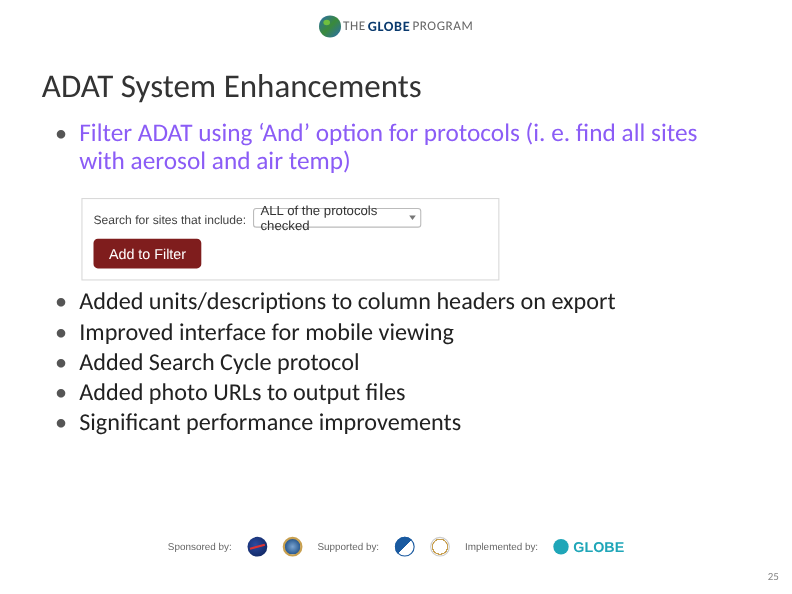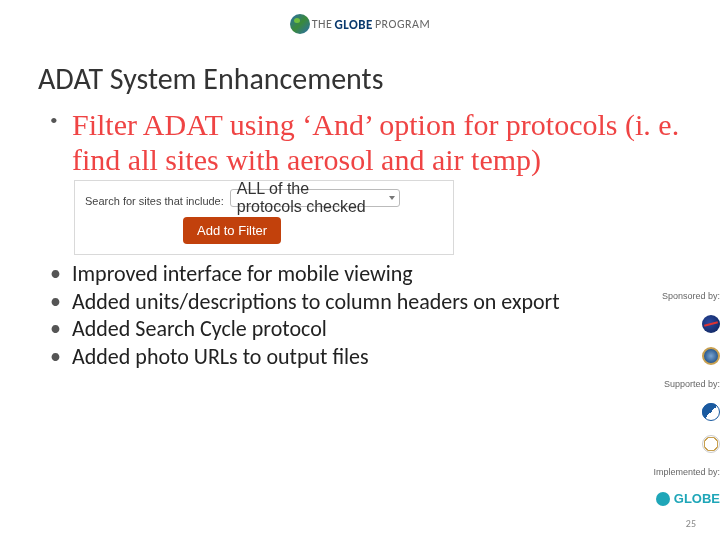--- a/index.html
+++ b/index.html
@@ -74,23 +74,22 @@
     font-weight: 400;
     color: #333;
   }
 
   
   .bullets {
     position: absolute;
     top: 108px;
     left: 48px;
     right: 40px;
-    font-size: 30px;
-    color: #ef4444;
-    font-family: Liberation Serif, serif;
+    font-size: 23px;
+    color: #8b5cf6;
   }
   .bullets ul {
     list-style: none;
     padding: 0;
     margin: 0;
   }
   .bullets li {
     position: relative;
     padding-left: 24px;
     line-height: 1.15;
@@ -122,46 +121,45 @@
     align-items: flex-end;
     gap: 6px;
   }
   .ui-label {
     font-family: Arial, sans-serif;
     font-size: 11px;
     color: #444;
   }
   .ui-select {
     font-family: Arial, sans-serif;
-    font-size: 16px;
+    font-size: 12px;
     color: #333;
     display: inline-flex;
     align-items: center;
     justify-content: space-between;
     gap: 22px;
     border: 1px solid #bbb;
     border-radius: 3px;
     padding: 2px 4px 2px 6px;
     background: #fff;
-    width: 170px;
+    width: 153px;
     height: 18px;
     box-sizing: border-box;
   }
   .ui-select .caret {
     display:inline-block;
     width:0;height:0;
     border-left:3px solid transparent;
     border-right:3px solid transparent;
     border-top:4px solid #777;
   }
   .ui-btn {
     margin-top: 10px;
-    margin-left: 98px;
     display: inline-block;
-    background: #c2410c;
+    background: #7f1d1d;
     color: #fff;
     font-family: Arial, sans-serif;
     font-size: 13px;
     padding: 6px 14px;
     border-radius: 4px;
     border: 0;
   }
 
   
   .bullets2 {
@@ -191,27 +189,26 @@
     font-size: 22px;
   }
 
   
   .footer {
     position: absolute;
     bottom: 34px;
     left: 0;
     width: 100%;
     display: flex;
-    align-items: flex-end;
+    align-items: center;
     justify-content: center;
     gap: 14px;
     font-family: Arial, sans-serif;
     font-size: 9px;
     color: #666;
-    flex-direction: column;
   }
   .footer .logo {
     width: 18px;
     height: 18px;
     border-radius: 50%;
     display: inline-block;
   }
   .logo.nasa { background: radial-gradient(circle at 40% 40%, #2b4aa0 0%, #0a1f55 100%); position:relative;}
   .logo.nasa::after{content:"";position:absolute;top:8px;left:2px;width:14px;height:2px;background:#d33;transform:rotate(-15deg);}
   .logo.nsf  { background: radial-gradient(circle at 50% 50%, #7aa4d0 0%, #2a5a90 70%); border:2px solid #c8a050; box-sizing:border-box;}
@@ -223,21 +220,21 @@
     color:#1fa6b8; font-weight:bold; font-size:13px;
   }
   .ucar .dot{
     width:14px;height:14px;border-radius:50%;
     background:#1fa6b8;
   }
 
   .pagenum {
     position: absolute;
     bottom: 10px;
-    right: 24px;
+    right: 12px;
     font-size: 10px;
     color: #888;
   }
 </style>
 </head>
 <body>
 
 <div class="slide">
 
   <div class="header">
@@ -263,24 +260,25 @@
       <span class="ui-select">
         <span>ALL of the protocols checked</span>
         <span class="caret"></span>
       </span>
     </div>
     <span class="ui-btn">Add to Filter</span>
   </div>
 
   <div class="bullets2">
     <ul>
+      <li>Added units/descriptions to column headers on export</li>
       <li>Improved interface for mobile viewing</li>
-      <li>Added units/descriptions to column headers on export</li>
       <li>Added Search Cycle protocol</li>
       <li>Added photo URLs to output files</li>
+      <li>Significant performance improvements</li>
     </ul>
   </div>
 
   <div class="footer">
     <span>Sponsored by:</span>
     <span class="logo nasa"></span>
     <span class="logo nsf"></span>
     <span>Supported by:</span>
     <span class="logo noaa"></span>
     <span class="logo state"></span>

